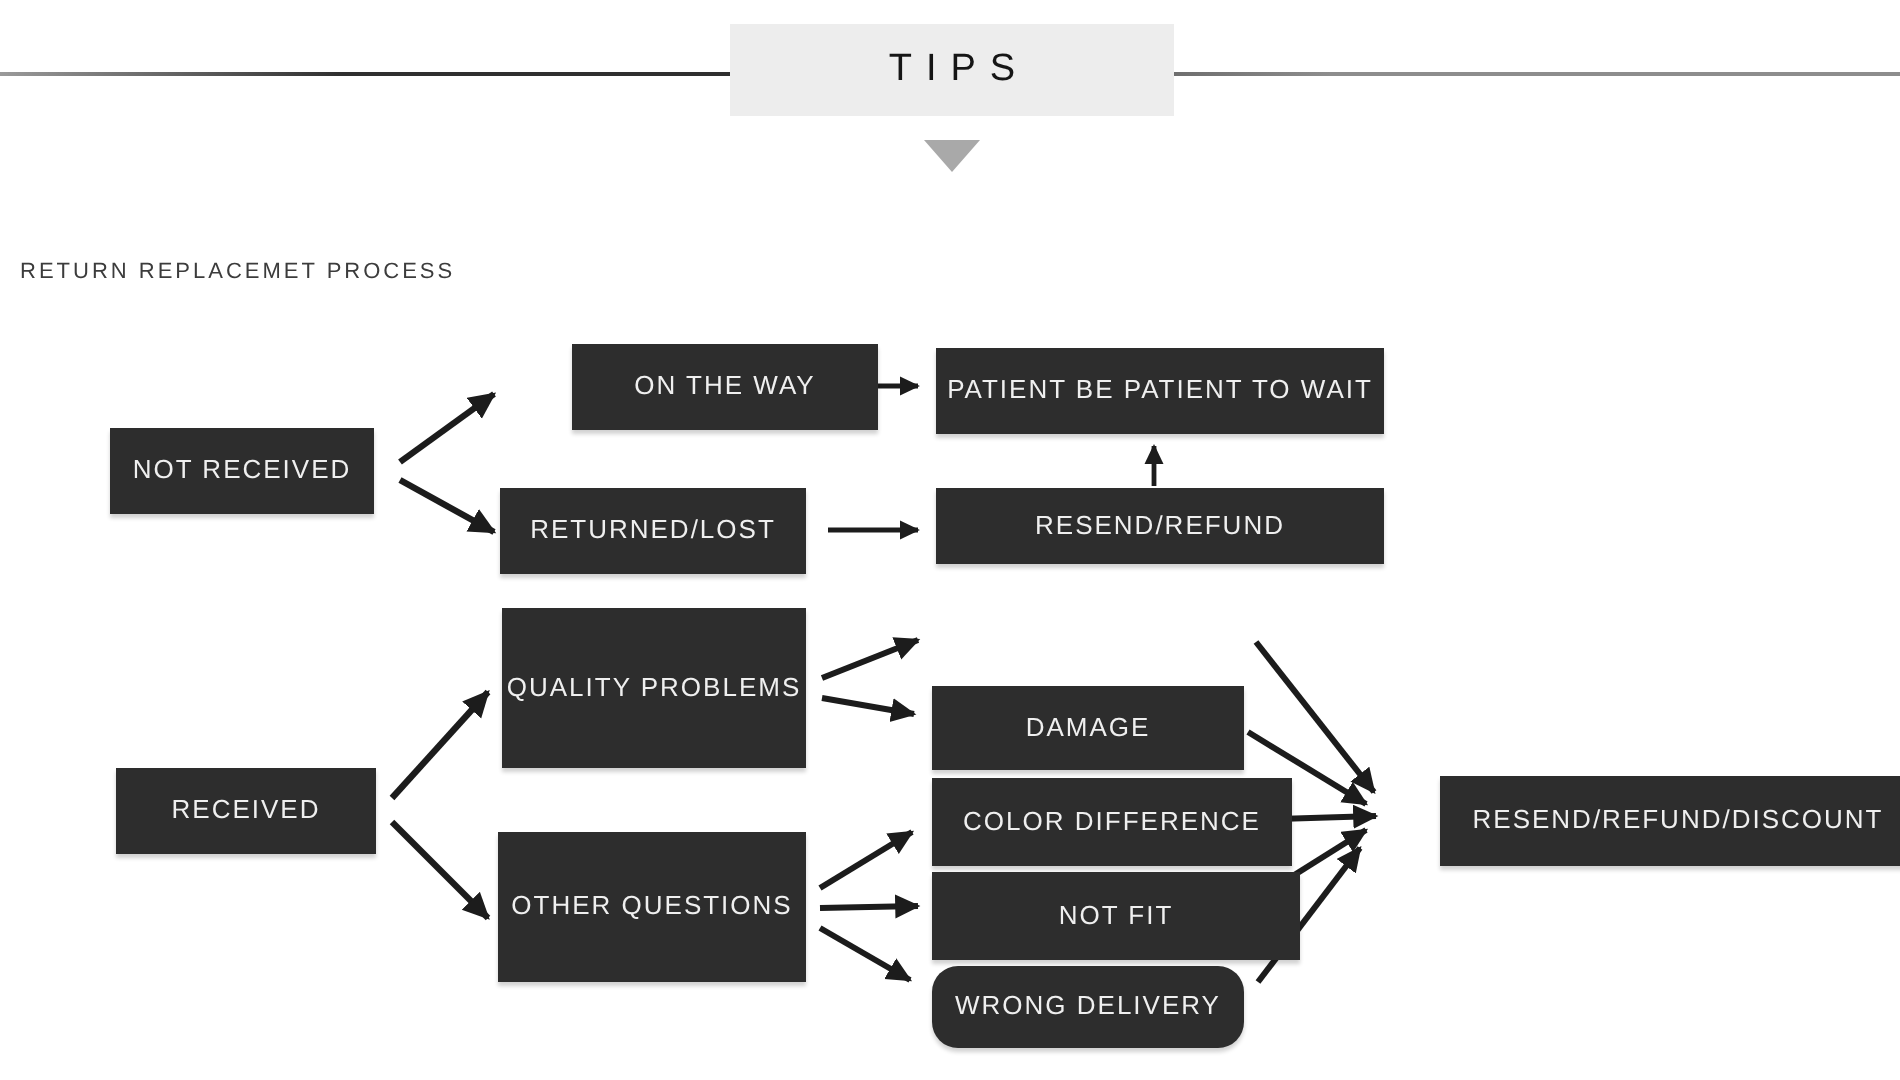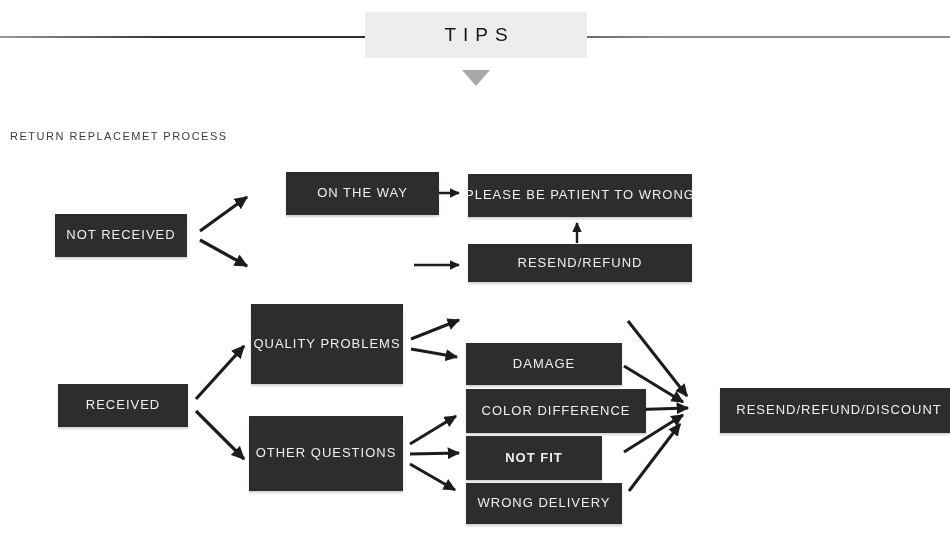--- a/index.html
+++ b/index.html
@@ -81,29 +81,30 @@
   <div class="tips-banner">
     <span>TIPS</span>
   </div>
 
   <div class="down-triangle"></div>
 
   <div class="section-title">RETURN REPLACEMET PROCESS</div>
 
   <div class="node" style="left:55px;  top:214px; width:132px; height:43px;">NOT RECEIVED</div>
   <div class="node" style="left:250px; top:172px; width:153px; height:43px;margin-left:36px;">ON THE WAY</div>
-  <div class="node" style="left:468px; top:174px; width:224px; height:43px;">PLEASE BE PATIENT TO WRONG</div>
+  <div class="node" style="left:250px; top:244px; width:153px; height:43px;">RETURNED/LOST</div>
+  <div class="node" style="left:468px; top:174px; width:224px; height:43px;">PATIENT BE PATIENT TO WAIT</div>
   <div class="node" style="left:468px; top:244px; width:224px; height:38px;">RESEND/REFUND</div>
   <div class="node" style="left:251px; top:304px; width:152px; height:80px;">QUALITY PROBLEMS</div>
   <div class="node" style="left:466px; top:343px; width:156px; height:42px;">DAMAGE</div>
   <div class="node" style="left:58px;  top:384px; width:130px; height:43px;">RECEIVED</div>
   <div class="node" style="left:249px; top:416px; width:154px; height:75px;">OTHER QUESTIONS</div>
   <div class="node" style="left:466px; top:389px; width:180px; height:44px;">COLOR DIFFERENCE</div>
-  <div class="node" style="left:466px; top:436px; width:136px; height:44px;font-weight:bold;">NOT FIT</div>
-  <div class="node" style="left:466px; top:483px; width:156px; height:41px;">WRONG DELIVERY</div>
+  <div class="node" style="left:466px; top:436px; width:184px; height:44px;">NOT FIT</div>
+  <div class="node" style="left:466px; top:483px; width:156px; height:41px;border-radius:13px;">WRONG DELIVERY</div>
   <div class="node" style="left:720px; top:388px; width:238px; height:45px;">RESEND/REFUND/DISCOUNT</div>
 
   <svg class="wires" viewBox="0 0 950 540">
     <defs>
       <marker id="ah" markerWidth="4.6" markerHeight="4.2" refX="3.8" refY="2" orient="auto">
         <path class="arrowhead-shape" d="M0,0 L4.2,2 L0,4 Z"></path>
       </marker>
     </defs>
     <line class="connector" x1="200" y1="231" x2="247" y2="197" stroke-width="3.2" marker-end="url(#ah)"></line>
     <line class="connector" x1="200" y1="240" x2="247" y2="266" stroke-width="3.2" marker-end="url(#ah)"></line>

